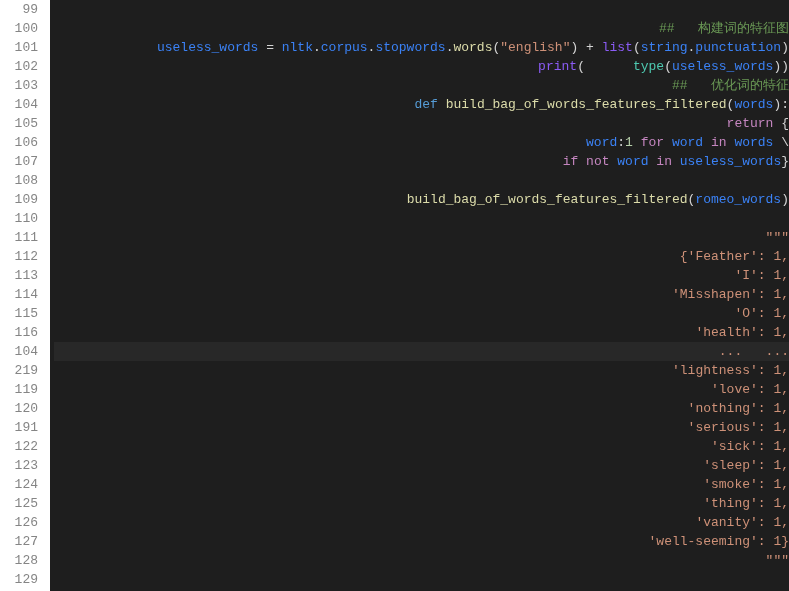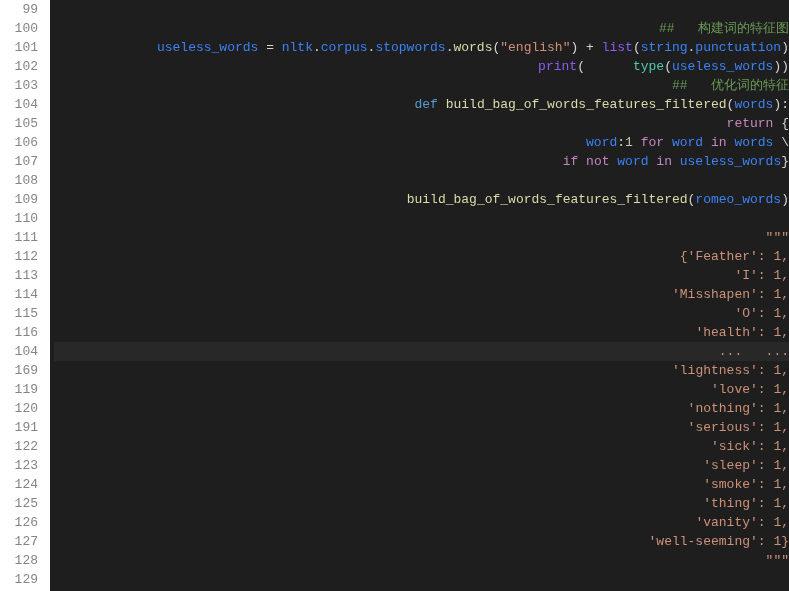--- a/index.html
+++ b/index.html
@@ -72,21 +72,21 @@
       <div>108</div>
       <div>109</div>
       <div>110</div>
       <div>111</div>
       <div>112</div>
       <div>113</div>
       <div>114</div>
       <div>115</div>
       <div>116</div>
       <div>104</div>
-      <div>169</div>
+      <div>219</div>
       <div>119</div>
       <div>120</div>
       <div>191</div>
       <div>122</div>
       <div>123</div>
       <div>124</div>
       <div>125</div>
       <div>126</div>
       <div>127</div>
       <div>128</div>

